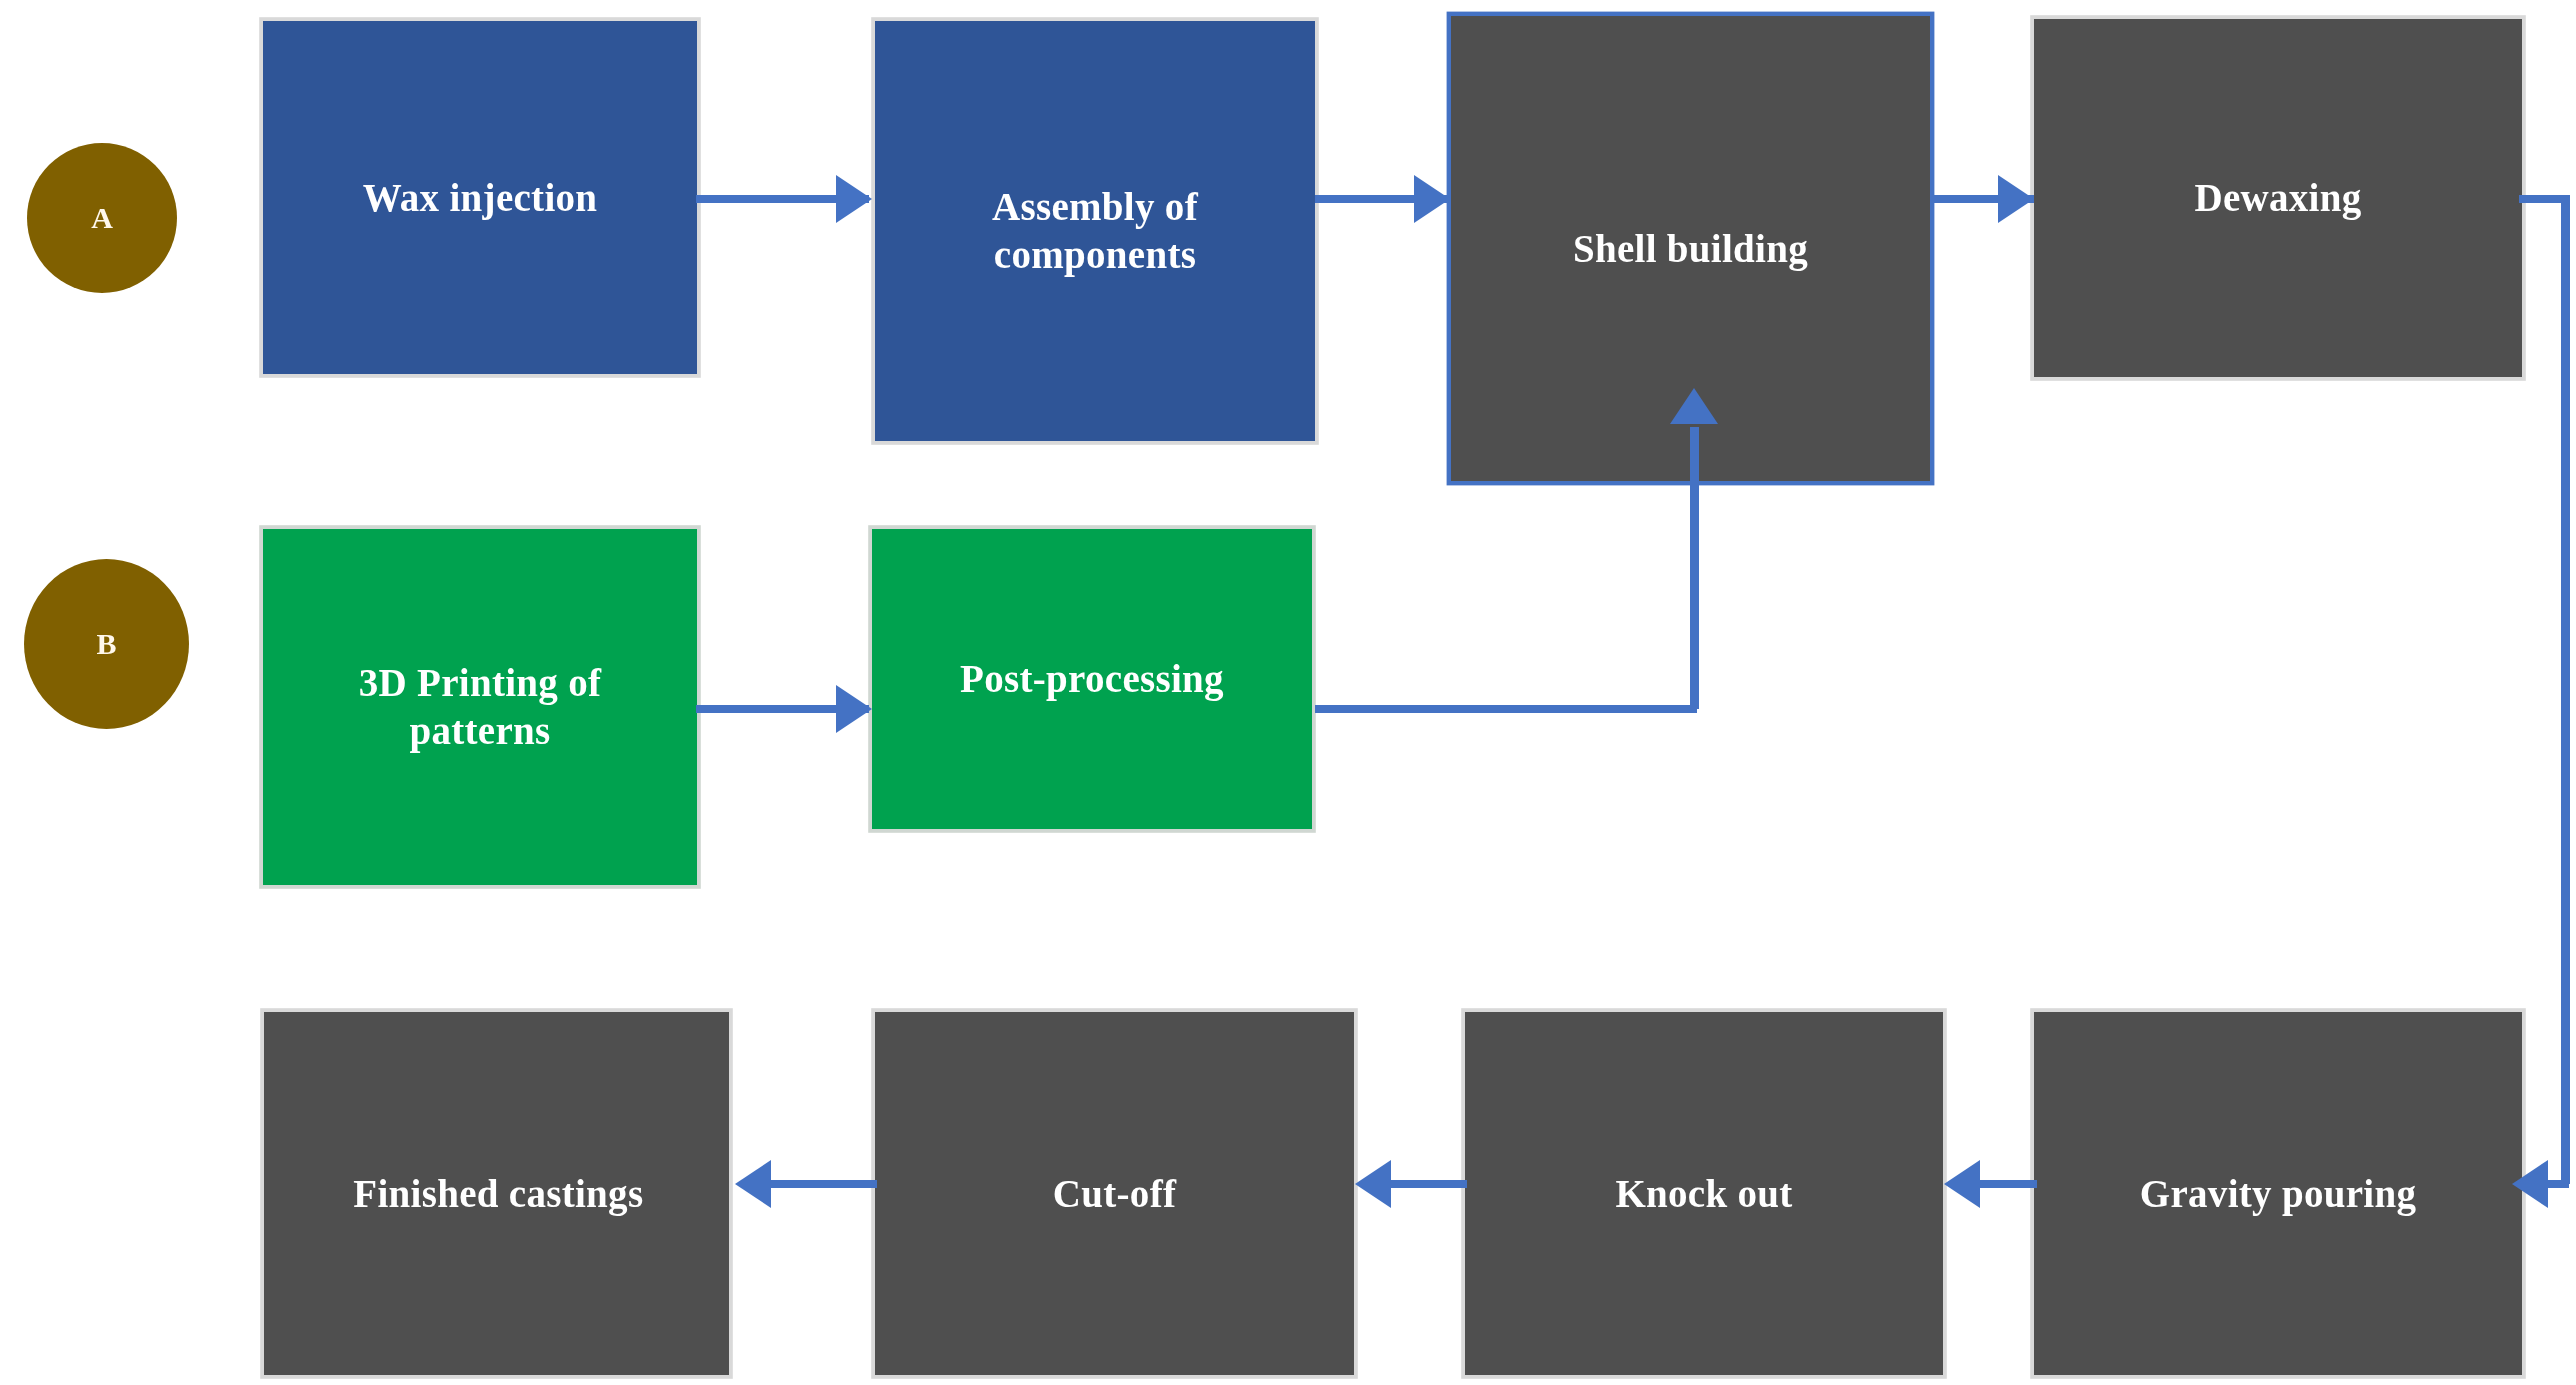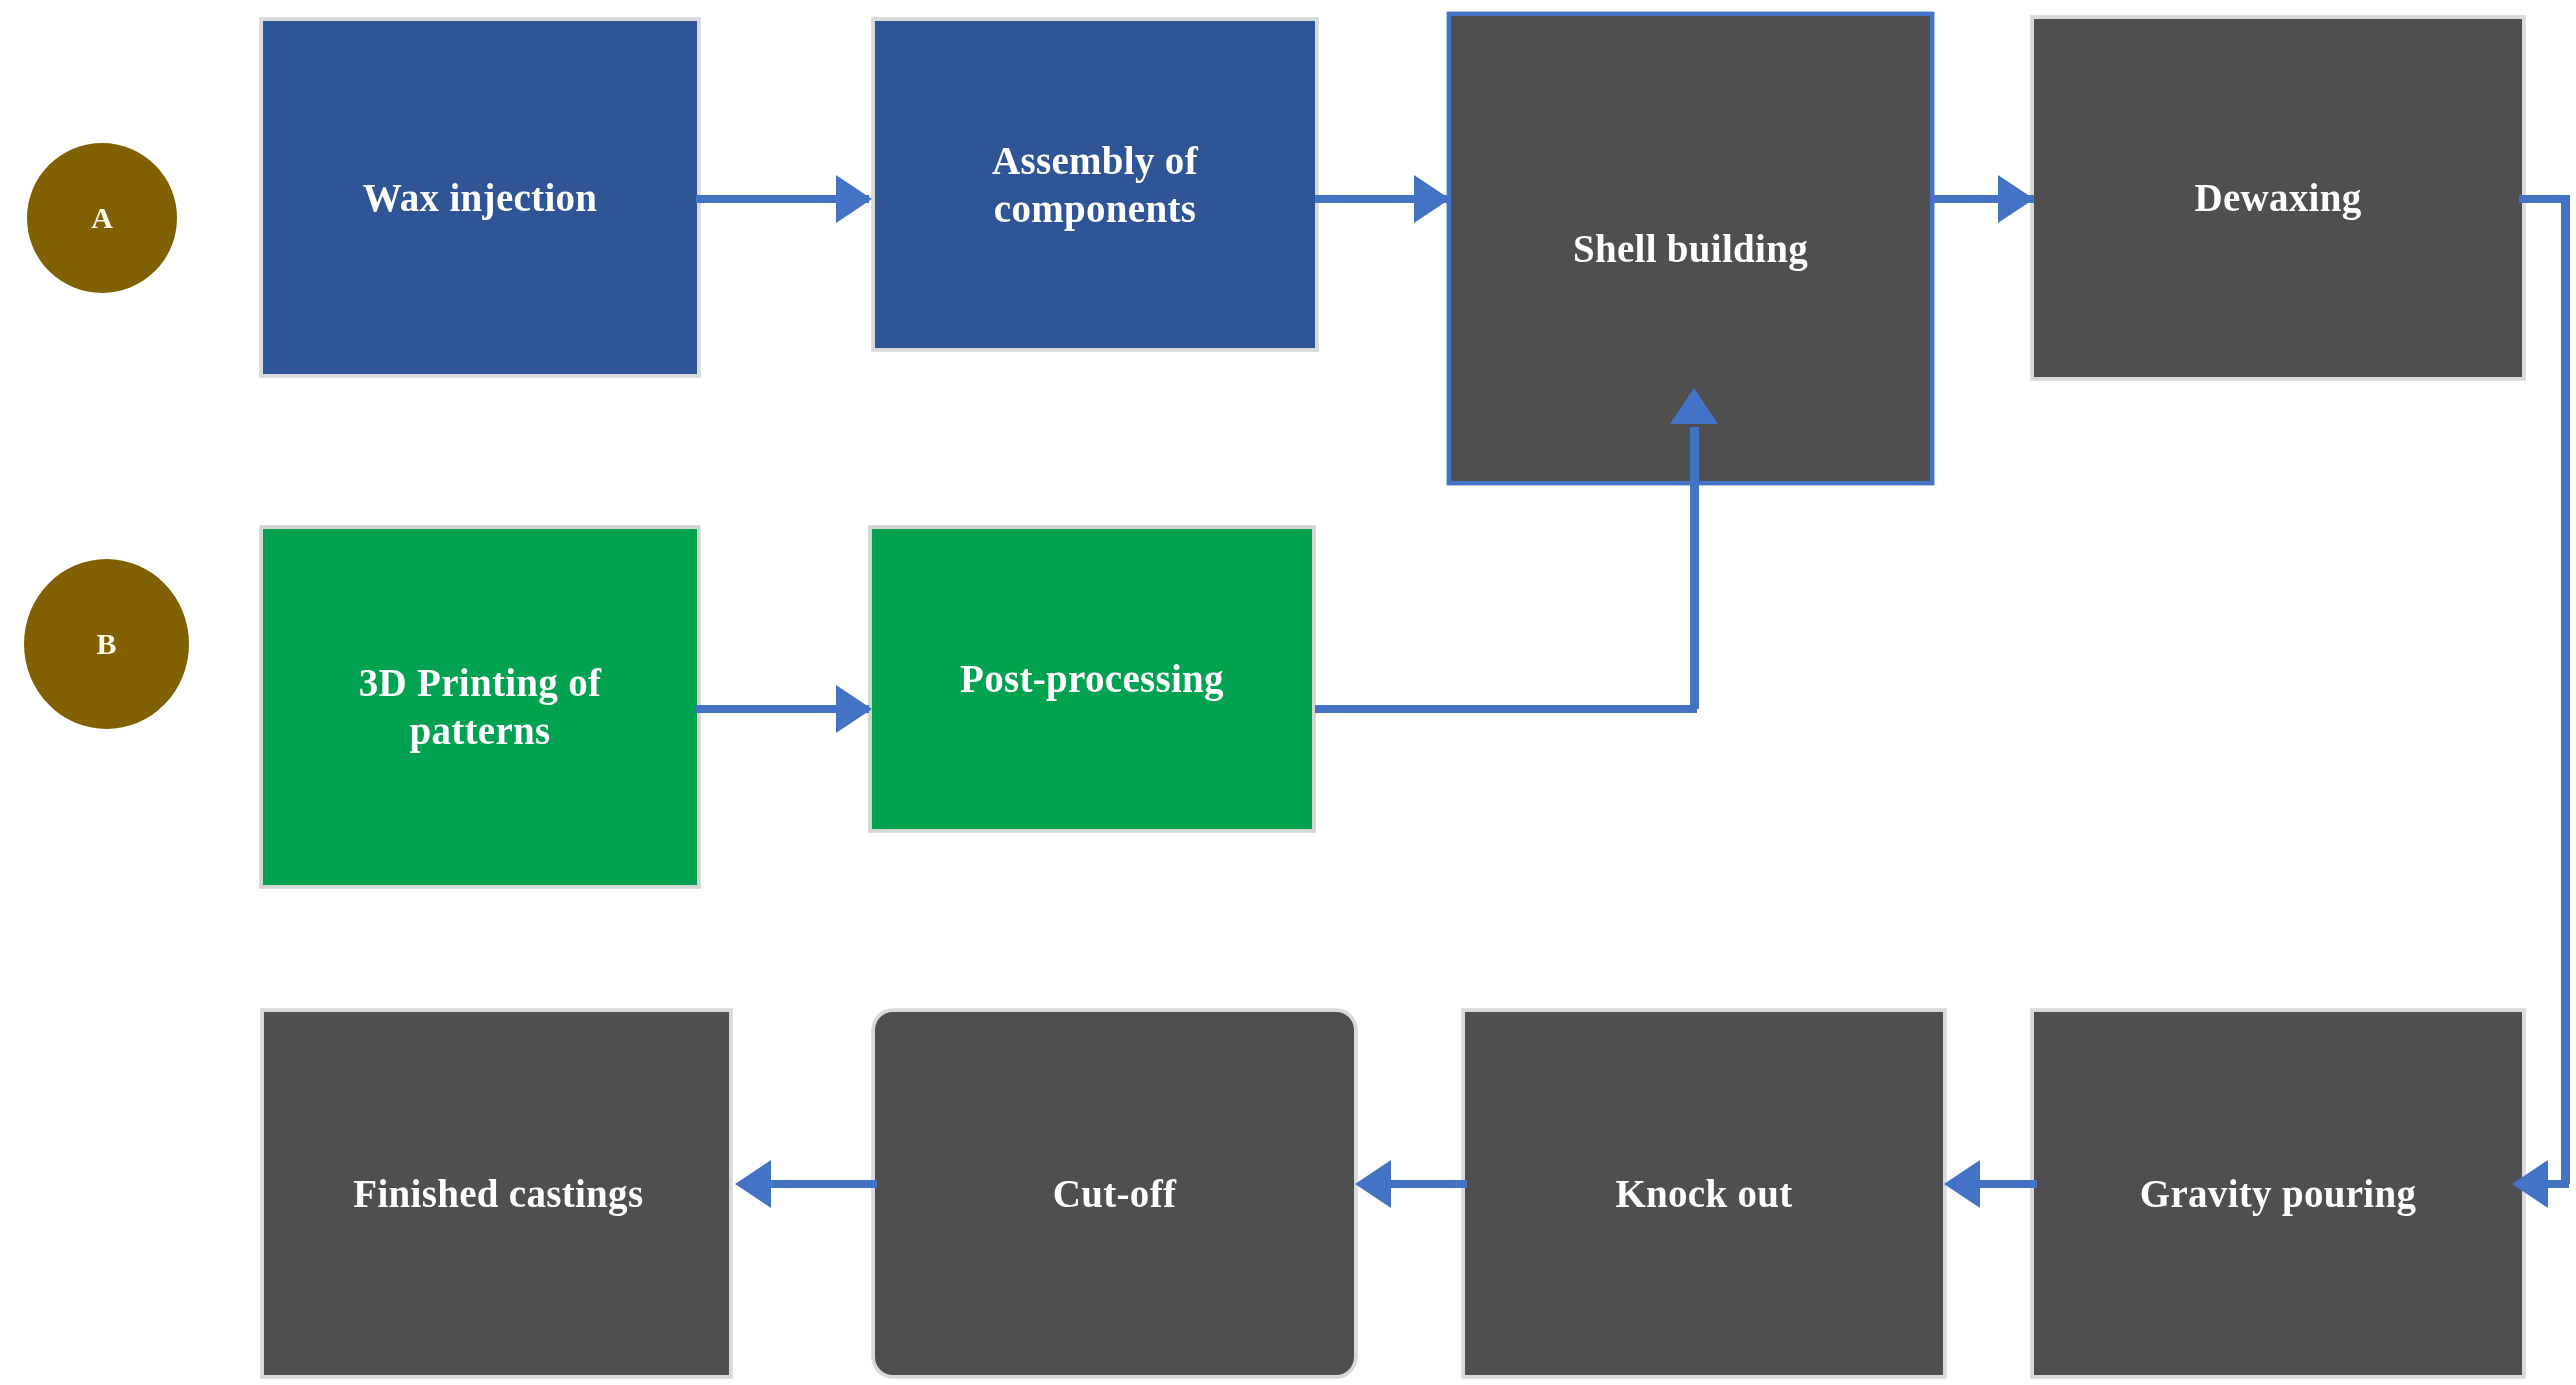--- a/index.html
+++ b/index.html
@@ -90,21 +90,21 @@
   </div>
 
   <div class="stage" style="left:24px; top:559px; width:165px; height:170px;">
     <span>B</span>
   </div>
 
   <div class="node blue" style="left:263px; top:21px; width:434px; height:353px;">
     <span class="label">Wax injection</span>
   </div>
 
-  <div class="node blue" style="left:875px; top:21px; width:440px; height:327px;justify-content:center;">
+  <div class="node blue" style="left:875px; top:21px; width:440px; height:420px;justify-content:center;">
     <span class="label">Assembly of
 components</span>
   </div>
 
   <div class="node gray-blue-border" style="left:1451px; top:16.3px; width:479px; height:465px;">
     <span class="label">Shell building</span>
   </div>
 
   <div class="node gray" style="left:2034px; top:19px; width:488px; height:358px;">
     <span class="label">Dewaxing</span>
@@ -116,21 +116,21 @@
   </div>
 
   <div class="node green" style="left:840px; top:529px; width:440px; height:300px;margin-left:32px;">
     <span class="label">Post-processing</span>
   </div>
 
   <div class="node gray" style="left:264px; top:1012px; width:465px; height:363px;padding-left:20px;">
     <span class="label">Finished castings</span>
   </div>
 
-  <div class="node gray" style="left:875px; top:1012px; width:479px; height:363px;border-radius:18px;">
+  <div class="node gray" style="left:875px; top:1012px; width:479px; height:363px;">
     <span class="label">Cut-off</span>
   </div>
 
   <div class="node gray" style="left:1465px; top:1012px; width:478px; height:363px;">
     <span class="label">Knock out</span>
   </div>
 
   <div class="node gray" style="left:2034px; top:1012px; width:488px; height:363px;">
     <span class="label">Gravity pouring</span>
   </div>

